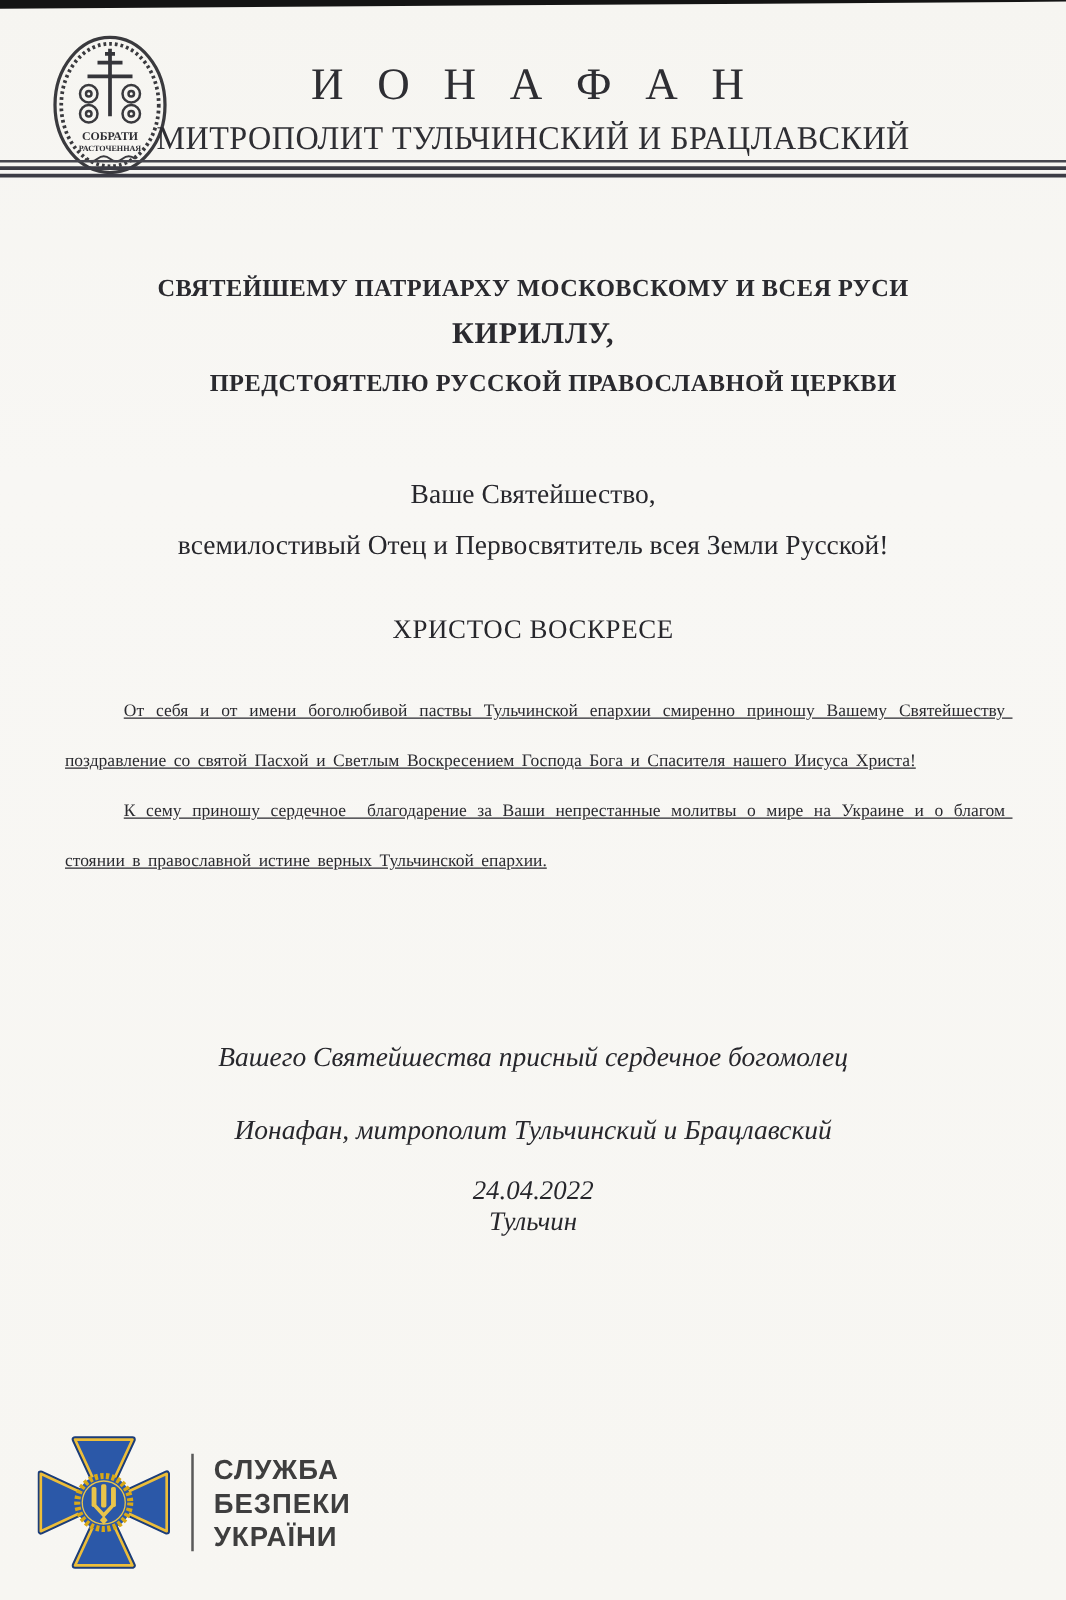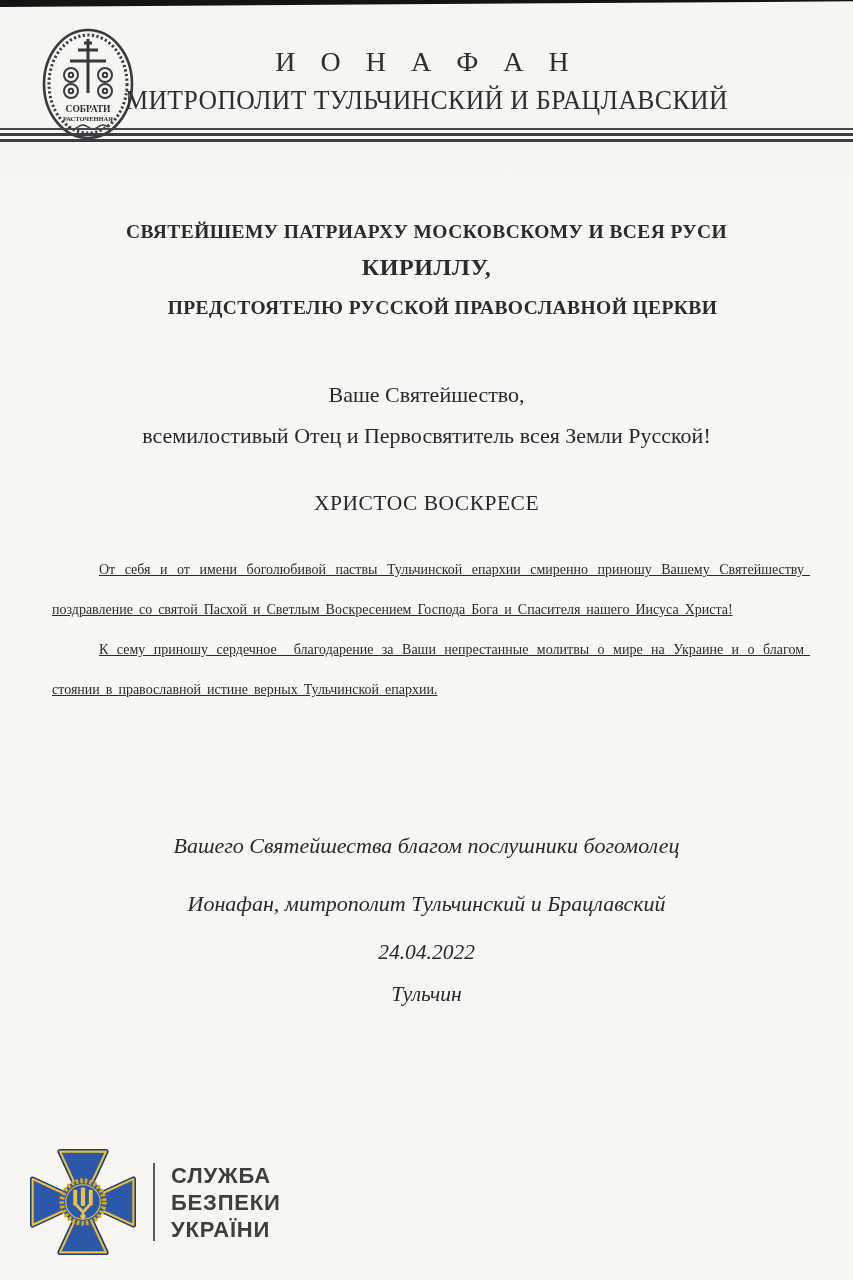--- a/index.html
+++ b/index.html
@@ -30,21 +30,21 @@
     position: absolute;
     top: 27px; left: 40px;
     width: 96px; height: 114px;
   }
   .masthead {
     position: absolute;
     top: 46px; left: 0; width: 100%;
     text-align: center;
   }
   .masthead .name {
-    font-size: 28px;
+    font-size: 36px;
     letter-spacing: 9px;
     color: #2e2e33;
     font-weight: 500;
   }
   .masthead .title {
     margin-top: 7px;
     font-size: 26.5px;
     letter-spacing: 0.4px;
     color: #2e2e33;
     font-weight: 500;
@@ -108,21 +108,21 @@
     font-size: 22px;
   }
   .signature .line2 { margin-top: 32px; }
   .dateline {
     position: absolute;
     top: 940px; left: 0; width: 100%;
     text-align: center;
     font-style: italic;
     font-size: 21.5px;
   }
-  .dateline .place { margin-top: 17px; }
+  .dateline .place { }
   
   .sbu {
     position: absolute;
     top: 1147px; left: 30px;
     display: flex;
     align-items: center;
   }
   .sbu .vline {
     width: 2px; height: 78px;
     background: #5a5a5a;
@@ -191,21 +191,21 @@
   </div>
 
   <div class="greeting">ХРИСТОС ВОСКРЕСЕ</div>
 
   <div class="body-text">
     <p>От себя и от имени боголюбивой паствы Тульчинской епархии смиренно приношу Вашему Святейшеству поздравление со святой Пасхой и Светлым Воскресением Господа Бога и Спасителя нашего Иисуса Христа!</p>
     <p>К сему приношу сердечное  благодарение за Ваши непрестанные молитвы о мире на Украине и о благом стоянии в православной истине верных Тульчинской епархии.</p>
   </div>
 
   <div class="signature">
-    <div class="line1">Вашего Святейшества благом послушники богомолец</div>
+    <div class="line1">Вашего Святейшества присный сердечное богомолец</div>
     <div class="line2">Ионафан, митрополит Тульчинский и Брацлавский</div>
   </div>
 
   <div class="dateline">
     <div class="date">24.04.2022</div>
     <div class="place">Тульчин</div>
   </div>
 
   <div class="sbu">
     <svg width="106" height="110" viewBox="0 0 120 120">

